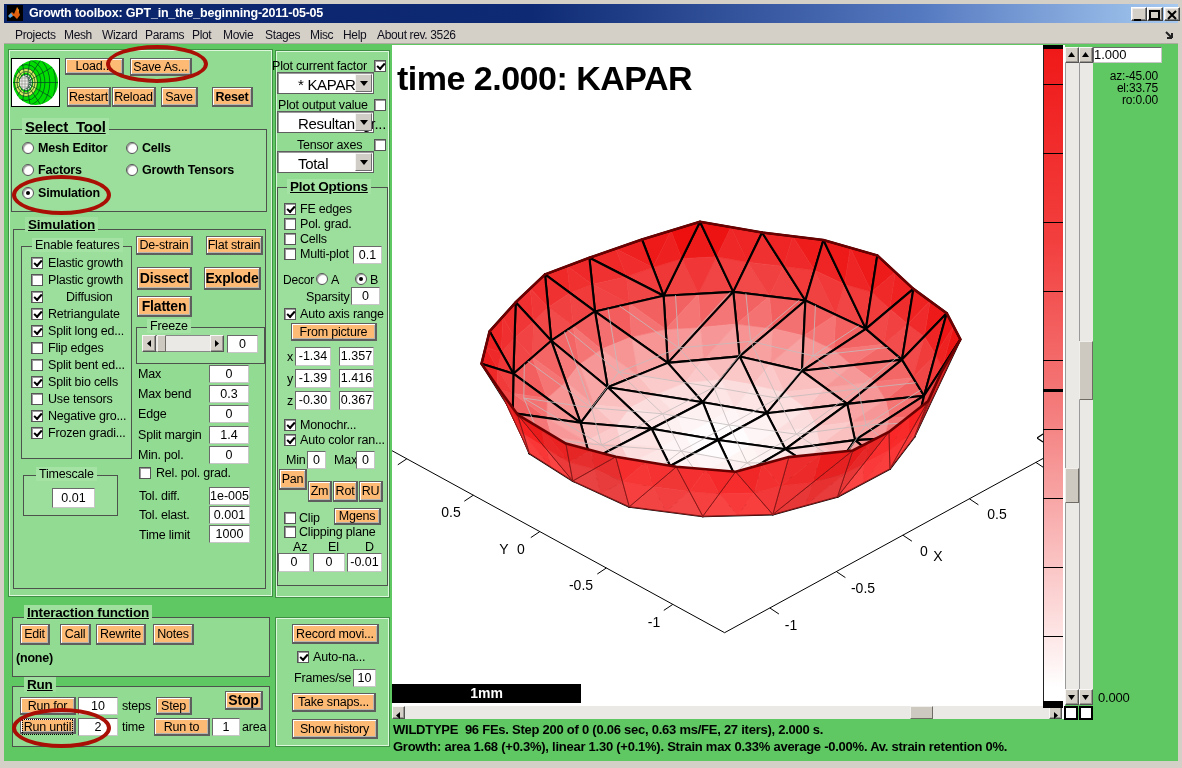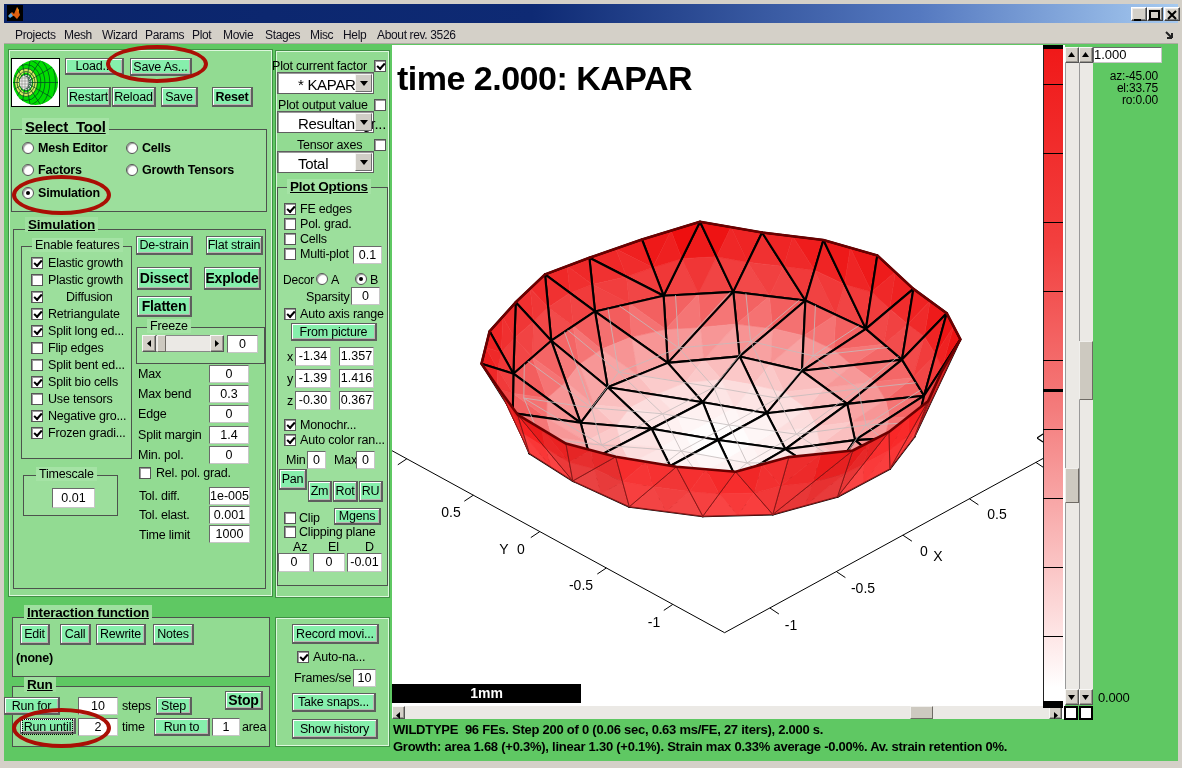--- a/index.html
+++ b/index.html
@@ -12,21 +12,21 @@
 .winbtn { position:absolute; top:3px; width:16px; height:14px; background:#d4d0c8;
   border:1px solid; border-color:#fff #404040 #404040 #fff; box-shadow:inset -1px -1px 0 #808080, inset 1px 1px 0 #ece9e8; }
 #menubar { left:4px; top:23px; width:1174px; height:21px; background:#d4d0c8; border-bottom:1px solid #aeaba3; }
 .menuitem { position:absolute; top:5px; font-size:12px; letter-spacing:-0.35px; color:#10101c; }
 #figure { left:4px; top:44px; width:1174px; height:717px; background:#5fc863; }
 .panel { position:absolute; background:#92db92;
   border:1px solid #418f45; box-shadow:inset 1px 1px 0 #ddf7dd, inset -1px -1px 0 #ddf7dd; }
 .grp { position:absolute; border:1px solid #4d524d; background:#9cdf9c; }
 .chip { position:absolute; background:#a5e3a5; color:#000; font-size:12.5px; letter-spacing:-0.2px; padding:0 3px; white-space:nowrap; }
 .chip.b { font-weight:bold; font-size:13.5px;text-decoration:underline; }
-.btn { position:absolute; background:#86efac; border:1px solid #5e5e5e; border-bottom-width:2px; border-right-width:2px;
+.btn { position:absolute; background:#fdba74; border:1px solid #5e5e5e; border-bottom-width:2px; border-right-width:2px;
   box-shadow:inset 1px 1px 0 #ffffff, inset -1px -1px 0 #b9b6b0;
   font-family:"Liberation Sans",sans-serif; font-size:12.5px; letter-spacing:-0.2px; color:#000; text-align:center; white-space:nowrap; }
 .btn.b { font-weight:bold; }
 .edit { position:absolute; background:#fff; border:1px solid #6a6a6a; border-bottom-color:#c6c6c6; border-right-color:#c6c6c6;
   font-size:12.5px; color:#000; text-align:center; white-space:nowrap; overflow:hidden; }
 .lbl { position:absolute; font-size:12.5px; letter-spacing:-0.2px; color:#000; white-space:nowrap; }
 .lbl.b { font-weight:bold; }
 .cb { position:absolute; width:12px; height:12px; background:#fff; border:1px solid #555;
   box-shadow:inset 1px 1px 0 #9a9a9a; }
 .cb.c::after { content:""; position:absolute; left:2px; top:2px; width:6px; height:3px;
@@ -49,20 +49,21 @@
 </head>
 <body>
 
 <div id="titlebar" class="abs">
   <svg class="abs" style="left:3px;top:1px" width="16" height="16" viewBox="0 0 16 16">
     <rect width="16" height="16" fill="#000"></rect>
     <path d="M2 10 L5 7 L7 9 L10 2 L13 10 L10 14 L7 11 Z" fill="#e06010"></path>
     <path d="M10 2 L12 5 L11 8 Z" fill="#f6a21a"></path>
     <path d="M1 11 L4 8 L6 11 L3 13 Z" fill="#58a8e8"></path>
   </svg>
+  <div id="title-text">Growth toolbox: GPT_in_the_beginning-2011-05-05</div>
   <div class="winbtn" style="left:1127px"><svg width="14" height="12">
         <rect x="2" y="9" width="7" height="2" fill="#000"></rect>
       </svg></div>
   <div class="winbtn" style="left:1143px"><svg width="14" height="12">
         <rect x="2" y="1" width="9" height="8" fill="none" stroke="#000" stroke-width="2"></rect>
       </svg></div>
   <div class="winbtn" style="left:1160px"><svg width="14" height="12">
         <path d="M3 1 L11 9 M11 1 L3 9" stroke="#000" stroke-width="2"></path>
       </svg></div>
 </div>
@@ -225,21 +226,21 @@
 <div class="grp" style="left:12px;top:617px;width:258px;height:60px;background:#92db92"></div>
 <div class="chip b" style="left:24px;top:605px;background:#9fe09f">Interaction function</div>
 <div class="btn" style="left:20px;top:624px;width:30px;height:21px;line-height:19px">Edit</div>
 <div class="btn" style="left:60px;top:624px;width:31px;height:21px;line-height:19px">Call</div>
 <div class="btn" style="left:96px;top:624px;width:50px;height:21px;line-height:19px">Rewrite</div>
 <div class="btn" style="left:153px;top:624px;width:41px;height:21px;line-height:19px">Notes</div>
 <div class="lbl b" style="left:16px;top:651px">(none)</div>
 
 <div class="grp" style="left:12px;top:686px;width:258px;height:61px;background:#92db92"></div>
 <div class="chip b" style="left:24px;top:677px;background:#9fe09f">Run</div>
-<div class="btn" style="left:4px;top:697px;width:56px;height:18px;line-height:16px">Run for</div>
+<div class="btn" style="left:20px;top:697px;width:56px;height:18px;line-height:16px">Run for</div>
 <div class="edit" style="left:78px;top:697px;width:40px;height:18px;line-height:16px">10</div>
 <div class="lbl" style="left:122px;top:699px">steps</div>
 <div class="btn" style="left:156px;top:697px;width:36px;height:18px;line-height:16px">Step</div>
 <div class="btn b" style="left:225px;top:691px;width:38px;height:19px;line-height:17px;font-size:14px">Stop</div>
 <div class="btn" style="left:20px;top:718px;width:56px;height:16px;line-height:16px"><span style="outline:1px dotted #000;padding:0 1px">Run until</span></div>
 <div class="edit" style="left:78px;top:718px;width:40px;height:18px;line-height:16px">2</div>
 <div class="lbl" style="left:122px;top:720px">time</div>
 <div class="btn" style="left:154px;top:718px;width:56px;height:18px;line-height:16px">Run to</div>
 <div class="edit" style="left:212px;top:718px;width:28px;height:18px;line-height:16px">1</div>
 <div class="lbl" style="left:242px;top:720px">area</div>

